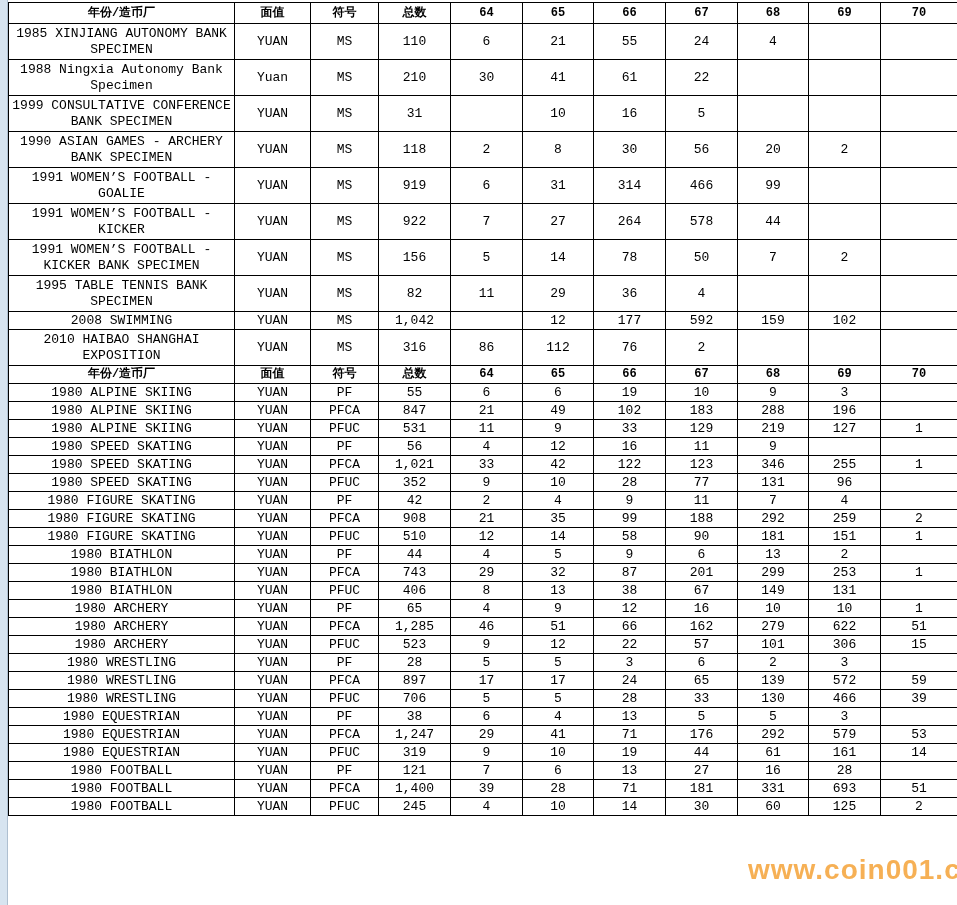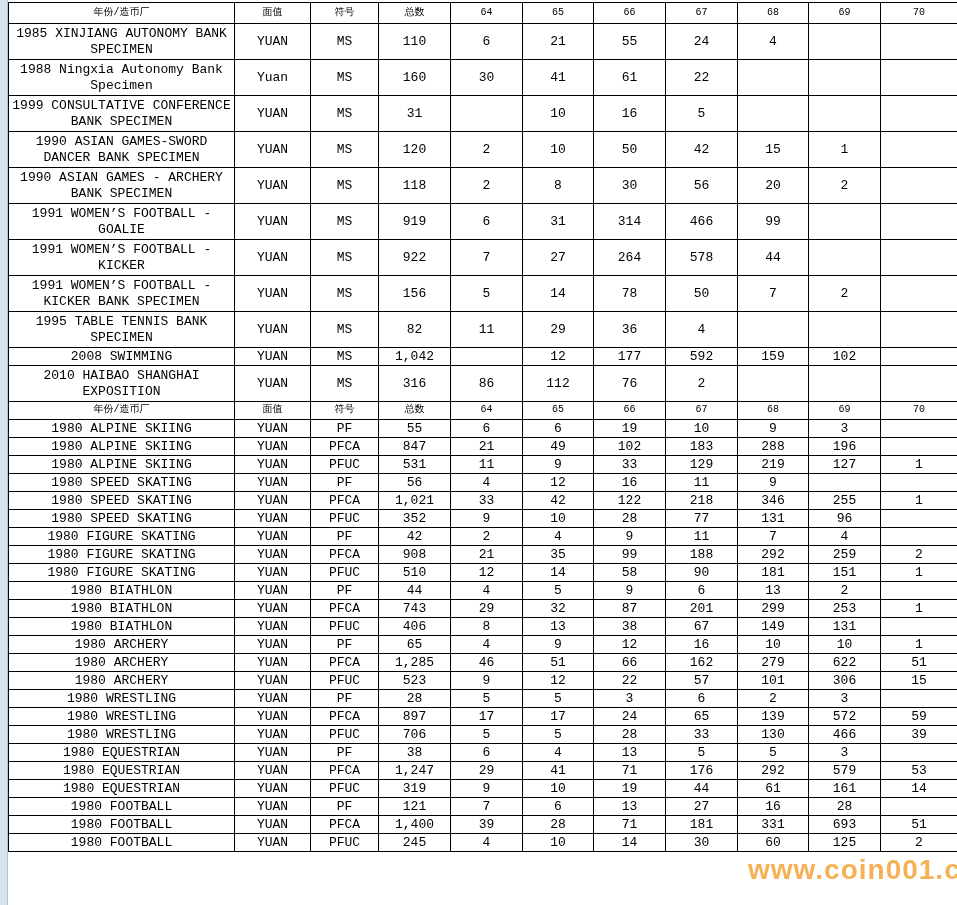--- a/index.html
+++ b/index.html
@@ -30,22 +30,22 @@
     font-size:13px;
     line-height:1.22;
     padding:0 2px;
     overflow:hidden;
   }
   tr.data-row { height:18px; }
   tr.data-row.tall { height:36px; }
   tr.header-row { height:18px; }
   tr.header-row.first { height:21px; }
   tr.header-row td {
-    font-weight:normal;
-    font-size:10px;
+    font-weight:bold;
+    font-size:12px;
   }
   .watermark {
     position:absolute;
     left:748px; top:854px;
     font-family:"Liberation Sans","DejaVu Sans",sans-serif;
     font-weight:bold;
     font-size:28px;
     letter-spacing:1px;
     opacity:0.8;
     white-space:nowrap;
@@ -95,53 +95,40 @@
         <td>55</td>
         <td>24</td>
         <td>4</td>
         <td></td>
         <td></td>
       </tr>
       <tr class="data-row tall">
         <td>1988 Ningxia Autonomy Bank Specimen</td>
         <td>Yuan</td>
         <td>MS</td>
-        <td>160</td>
+        <td>210</td>
         <td>30</td>
         <td>41</td>
         <td>61</td>
         <td>22</td>
         <td></td>
         <td></td>
         <td></td>
       </tr>
       <tr class="data-row tall">
         <td>1999 CONSULTATIVE CONFERENCE BANK SPECIMEN</td>
         <td>YUAN</td>
         <td>MS</td>
         <td>31</td>
         <td></td>
         <td>10</td>
         <td>16</td>
         <td>5</td>
         <td></td>
         <td></td>
-        <td></td>
-      </tr>
-      <tr class="data-row tall">
-        <td>1990 ASIAN GAMES-SWORD DANCER BANK SPECIMEN</td>
-        <td>YUAN</td>
-        <td>MS</td>
-        <td>120</td>
-        <td>2</td>
-        <td>10</td>
-        <td>50</td>
-        <td>42</td>
-        <td>15</td>
-        <td>1</td>
         <td></td>
       </tr>
       <tr class="data-row tall">
         <td>1990 ASIAN GAMES - ARCHERY BANK SPECIMEN</td>
         <td>YUAN</td>
         <td>MS</td>
         <td>118</td>
         <td>2</td>
         <td>8</td>
         <td>30</td>
@@ -294,21 +281,21 @@
         <td></td>
       </tr>
       <tr class="data-row">
         <td>1980 SPEED SKATING</td>
         <td>YUAN</td>
         <td>PFCA</td>
         <td>1,021</td>
         <td>33</td>
         <td>42</td>
         <td>122</td>
-        <td>218</td>
+        <td>123</td>
         <td>346</td>
         <td>255</td>
         <td>1</td>
       </tr>
       <tr class="data-row">
         <td>1980 SPEED SKATING</td>
         <td>YUAN</td>
         <td>PFUC</td>
         <td>352</td>
         <td>9</td>

